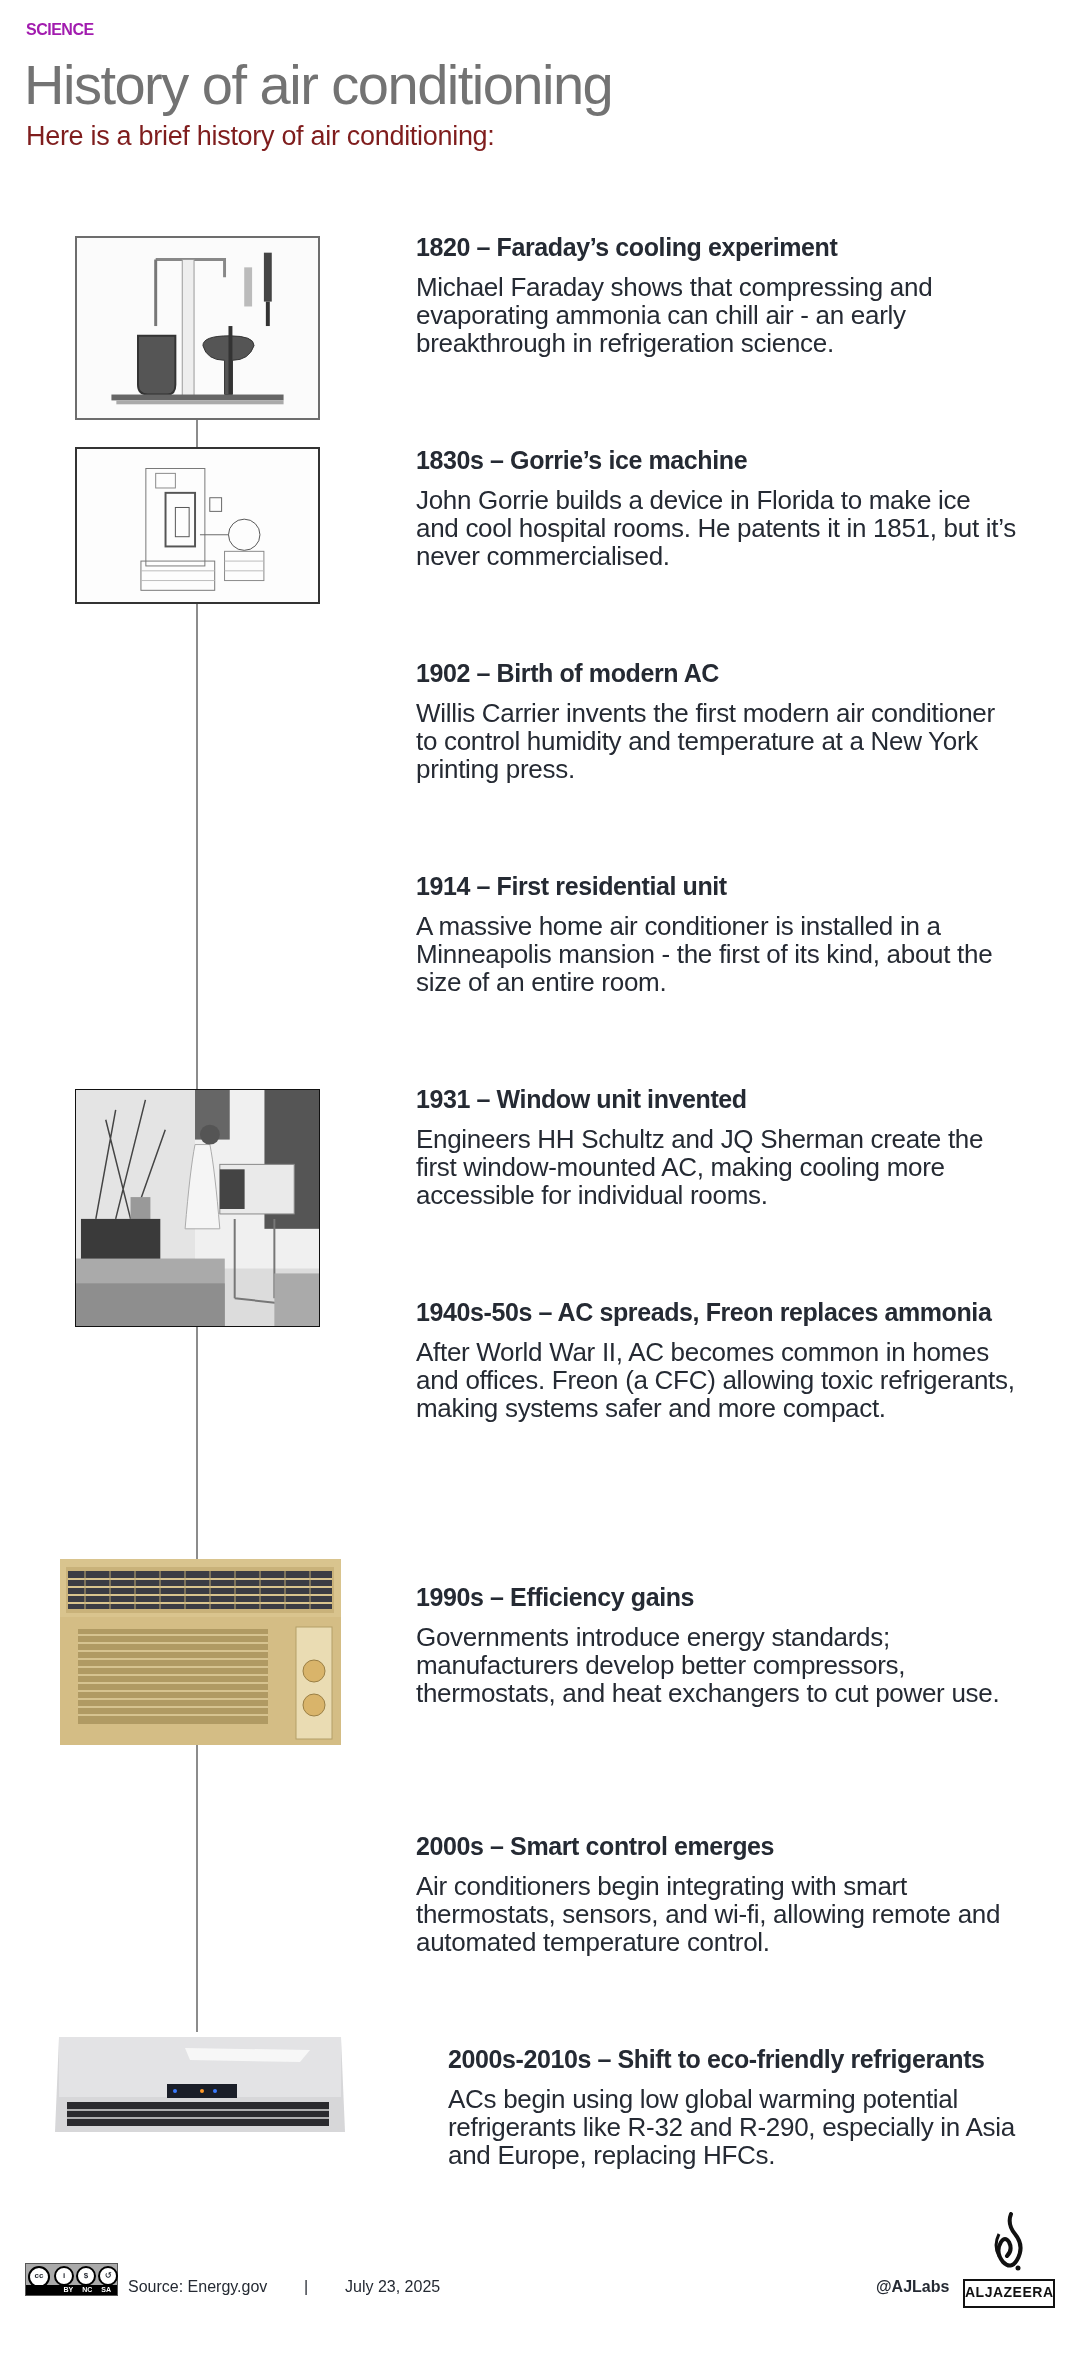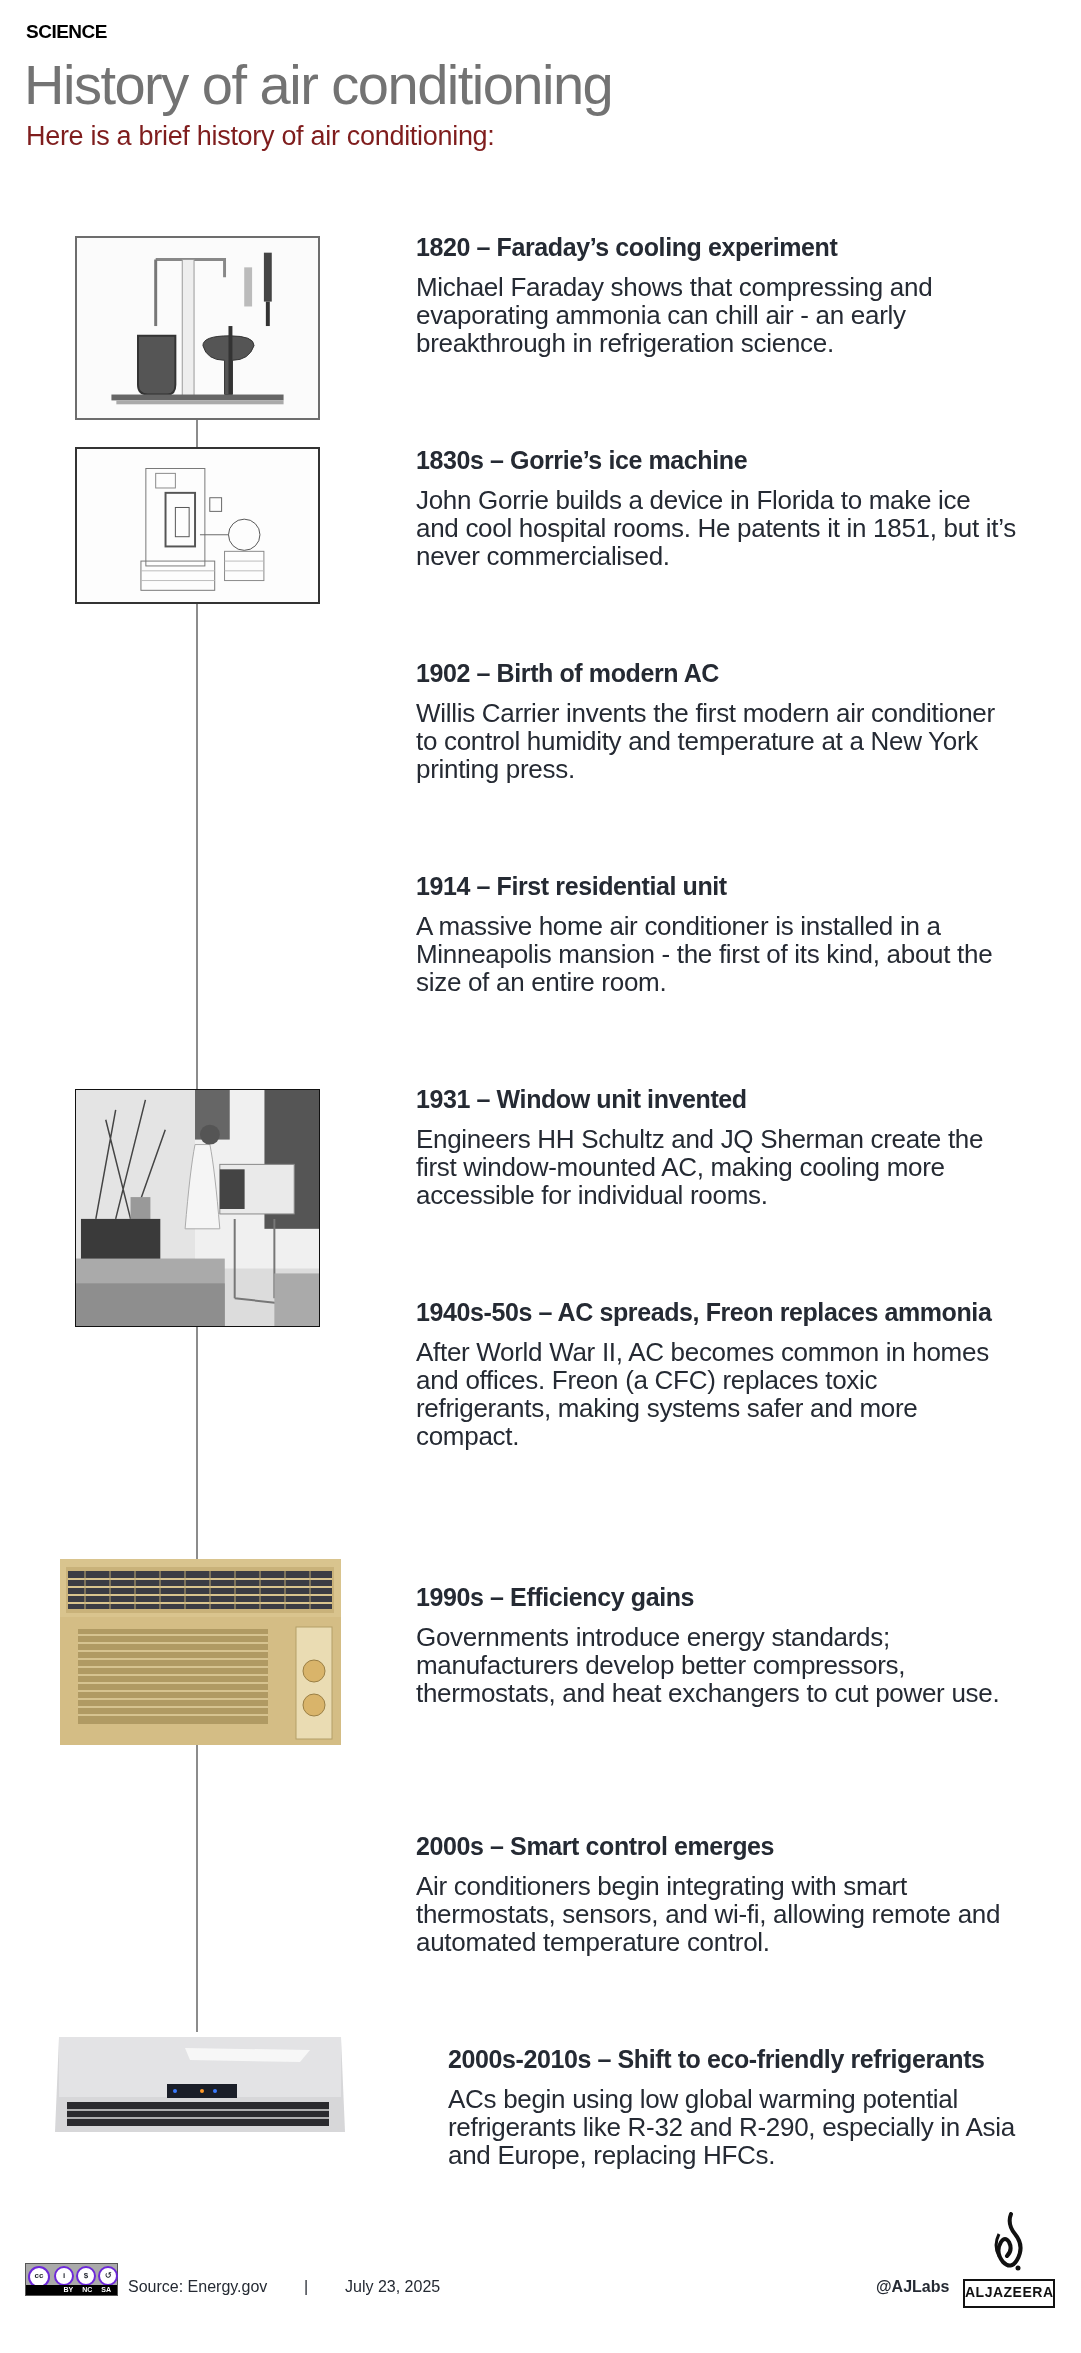--- a/index.html
+++ b/index.html
@@ -1,34 +1,34 @@
 <!DOCTYPE html>
 <html><head>
   <meta charset="utf-8">
   <style>
     * { box-sizing: border-box; margin: 0; padding: 0; }
     html, body { width: 1081px; height: 2353px; background: #ffffff; overflow: hidden; }
     body { position: relative; font-family: "Liberation Sans", "DejaVu Sans", sans-serif; color: #252a33; }
 
-    .kicker { position: absolute; left: 26px; top: 21px; font-size: 19px; font-weight: 700; letter-spacing: -0.5px; color: #000000; }
+    .kicker { position: absolute; left: 26px; top: 21px; font-size: 16px; font-weight: 700; letter-spacing: -0.5px; color: #a21caf; }
     .title { position: absolute; left: 24px; top: 54px; font-size: 56px; font-weight: 400; color: #737373; letter-spacing: -1.5px; line-height: 1.1; }
     .subtitle { position: absolute; left: 26px; top: 121px; font-size: 27px; color: #7f1d1d; letter-spacing: -0.3px; }
 
     .timeline-line { position: absolute; left: 196px; top: 236px; width: 2px; height: 1900px; background: #8c8c8c; }
 
     .img-box { position: absolute; background: #fff; overflow: hidden; }
     .img-box svg { display: block; width: 100%; height: 100%; }
 
     .event { position: absolute; left: 416px; width: 600px; }
     .event-title { font-size: 25px; font-weight: 700; line-height: 36px; letter-spacing: -0.4px; color: #252a33; }
     .event-desc { margin-top: 8px; font-size: 26px; line-height: 28px; color: #252a33; letter-spacing: -0.3px; }
 
     .footer-cc { position: absolute; left: 25px; top: 2263px; width: 93px; height: 33px; background: #aaa; border: 1px solid #555; }
     .footer-cc .band { position: absolute; left: 0; right: 0; bottom: 0; height: 10px; background: #000; color: #fff; font-size: 7px; font-weight: 700; display: flex; justify-content: flex-end; gap: 9px; padding-right: 6px; line-height: 10px; }
-    .footer-cc .c { position: absolute; top: 2px; width: 20px; height: 20px; border-radius: 50%; background: #fff; border: 2px solid #6d28d9; font-size: 8px; font-weight: 700; text-align: center; line-height: 16px; }
+    .footer-cc .c { position: absolute; top: 2px; width: 20px; height: 20px; border-radius: 50%; background: #fff; border: 2px solid #000000; font-size: 8px; font-weight: 700; text-align: center; line-height: 16px; }
     .footer-text { position: absolute; top: 2278px; font-size: 16px; color: #252a33; }
     .aj-handle { position: absolute; left: 876px; top: 2278px; font-size: 16px; font-weight: 700; color: #252a33; }
     .aj-box { position: absolute; left: 963px; top: 2279px; width: 92px; height: 29px; border: 2px solid #111; font-size: 14px; font-weight: 700; text-align: center; line-height: 22px; letter-spacing: 0.5px; color: #111; }
     .aj-logo { position: absolute; left: 985px; top: 2212px; width: 50px; height: 62px; }
   </style>
 </head>
 <body>
 
 <div class="kicker">SCIENCE</div>
 <div class="title">History of air conditioning</div>
@@ -165,21 +165,21 @@
 <div class="event" style="top:868px;">
   <div class="event-title">1914 – First residential unit</div>
   <div class="event-desc">A massive home air conditioner is installed in a Minneapolis mansion - the first of its kind, about the size of an entire room.</div>
 </div>
 <div class="event" style="top:1081px;">
   <div class="event-title">1931 – Window unit invented</div>
   <div class="event-desc">Engineers HH Schultz and JQ Sherman create the first window-mounted AC, making cooling more accessible for individual rooms.</div>
 </div>
 <div class="event" style="top:1294px;">
   <div class="event-title">1940s-50s – AC spreads, Freon replaces ammonia</div>
-  <div class="event-desc">After World War II, AC becomes common in homes and offices. Freon (a CFC) replaces toxic refrigerants, making systems safer and more compact.</div>
+  <div class="event-desc">After World War II, AC becomes common in homes and offices. Freon (a CFC) allowing toxic refrigerants, making systems safer and more compact.</div>
 </div>
 <div class="event" style="top:1579px;">
   <div class="event-title">1990s – Efficiency gains</div>
   <div class="event-desc">Governments introduce energy standards; manufacturers develop better compressors, thermostats, and heat exchangers to cut power use.</div>
 </div>
 <div class="event" style="top:1828px;">
   <div class="event-title">2000s – Smart control emerges</div>
   <div class="event-desc">Air conditioners begin integrating with smart thermostats, sensors, and wi-fi, allowing remote and automated temperature control.</div>
 </div>
 <div class="event" style="top:2041px;margin-left:32px;">

